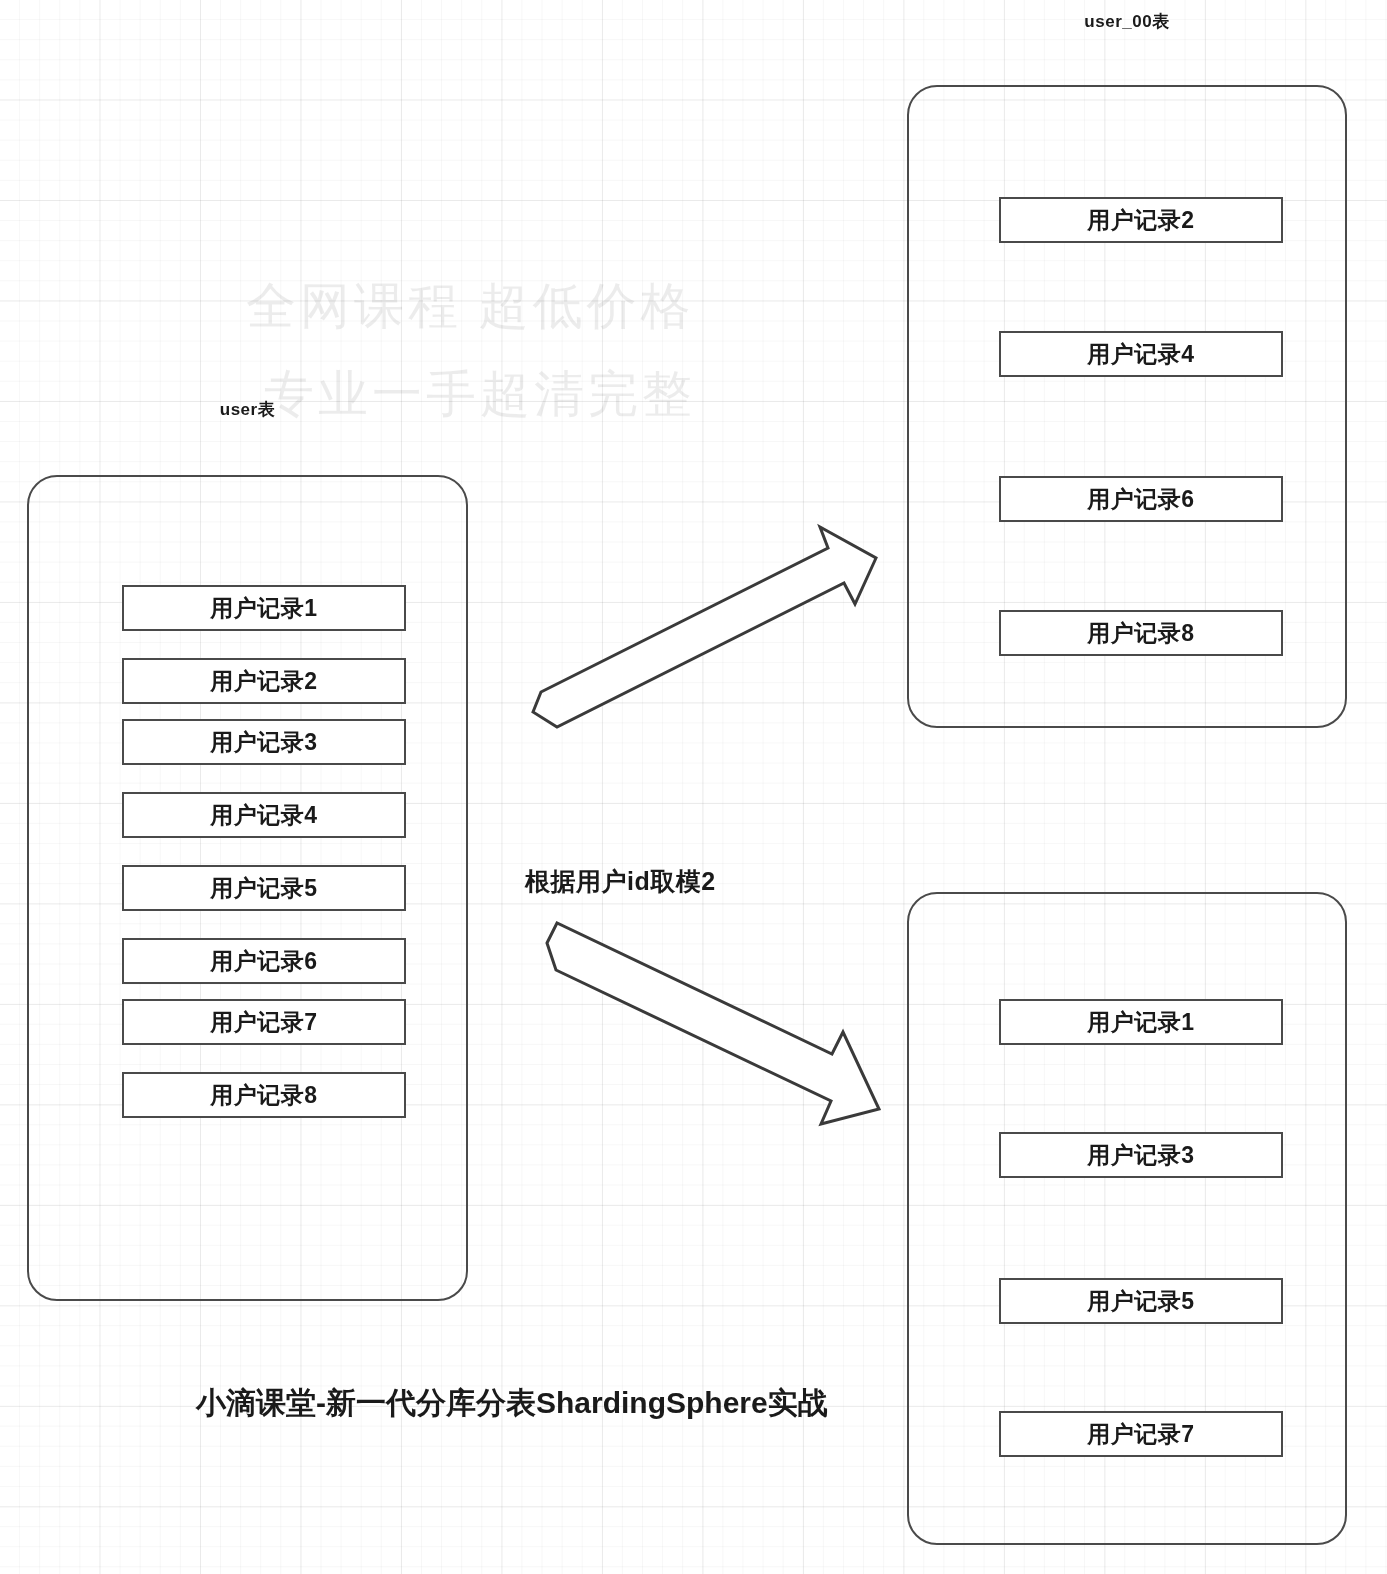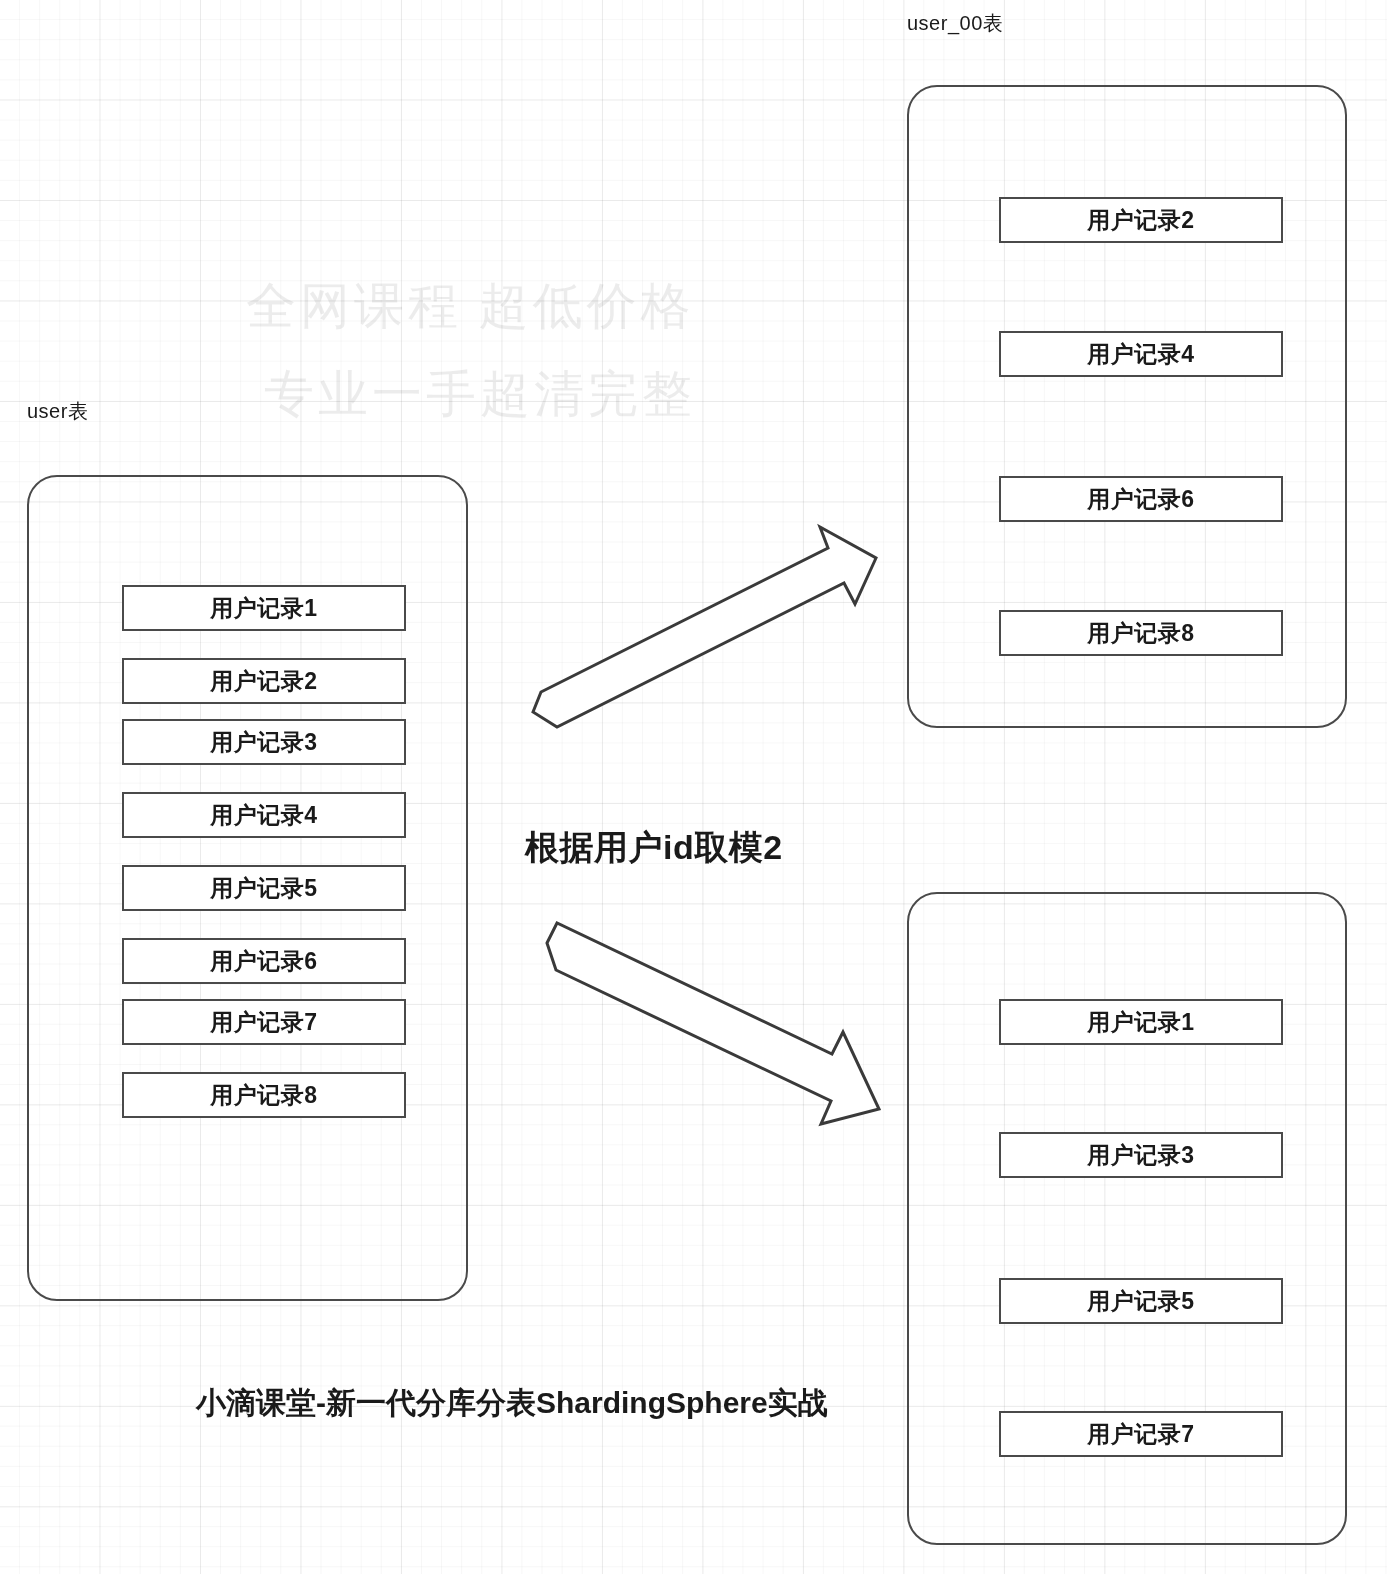--- a/index.html
+++ b/index.html
@@ -50,26 +50,26 @@
     z-index: 5;
   }
   .watermark .wm-line { display: block; }
   .watermark .wm-line.l1 { padding-left: 70px; }
   .watermark .wm-line.l2 { padding-left: 18px; letter-spacing: 4px; }
   .watermark .wm-line.l3 { padding-left: 0px;  letter-spacing: 4px; }
 
   
   .table-title {
     position: absolute;
-    font-size: 20px;
-    font-weight: normal;
+    font-size: 17px;
+    font-weight: bold;
     color: #1a1a1a;
     letter-spacing: 0.5px;
     white-space: nowrap;
-    text-align: left;
+    text-align: center;
     z-index: 12;
   }
 
   .table-box {
     position: absolute;
     box-sizing: border-box;
     border: 2.5px solid #4a4a4a;
     border-radius: 30px;
     background: transparent;
     z-index: 10;
@@ -97,26 +97,27 @@
     left: 0; top: 0;
     width: 1387px;
     height: 1574px;
     z-index: 9;
     pointer-events: none;
   }
 
   
   .mid-label {
     position: absolute;
-    font-size: 34px;
+    font-size: 25px;
     font-weight: bold;
     color: #1a1a1a;
     letter-spacing: 0.5px;
     white-space: nowrap;
     z-index: 12;
+    margin-top: 40px;
   }
 
   .footer-caption {
     position: absolute;
     font-size: 30px;
     font-weight: bold;
     color: #1a1a1a;
     letter-spacing: 0px;
     white-space: nowrap;
     z-index: 12;

